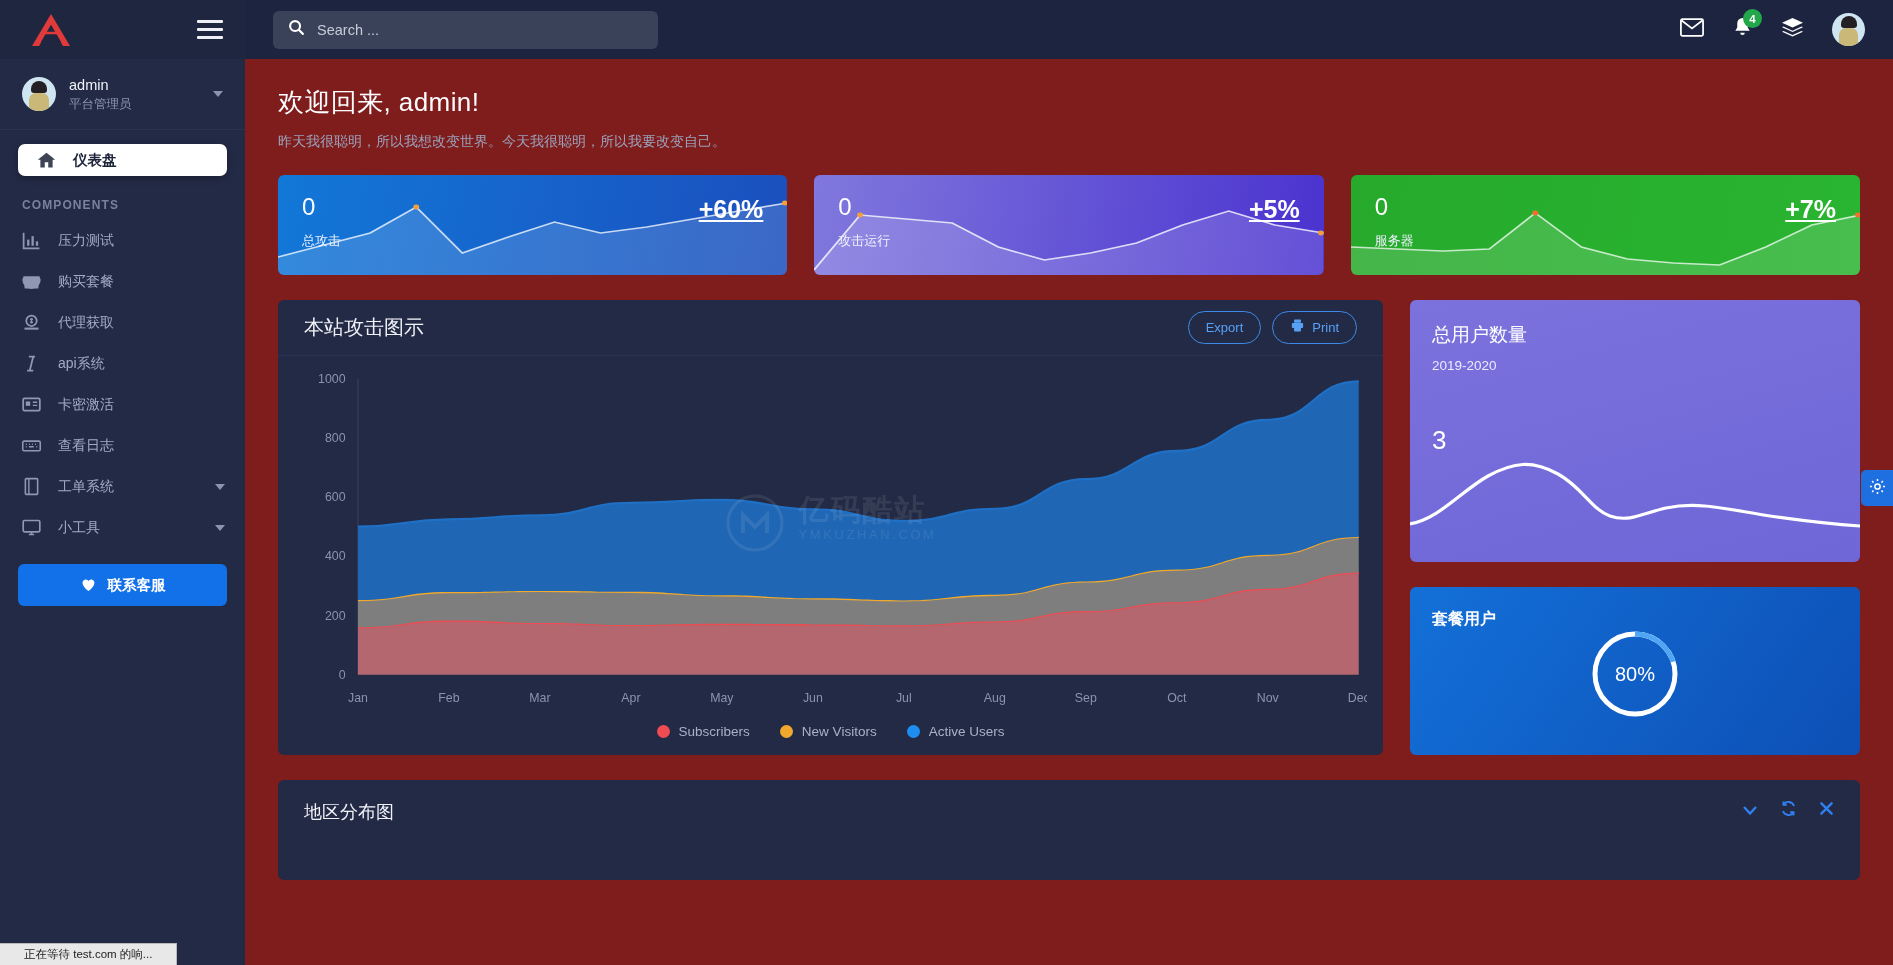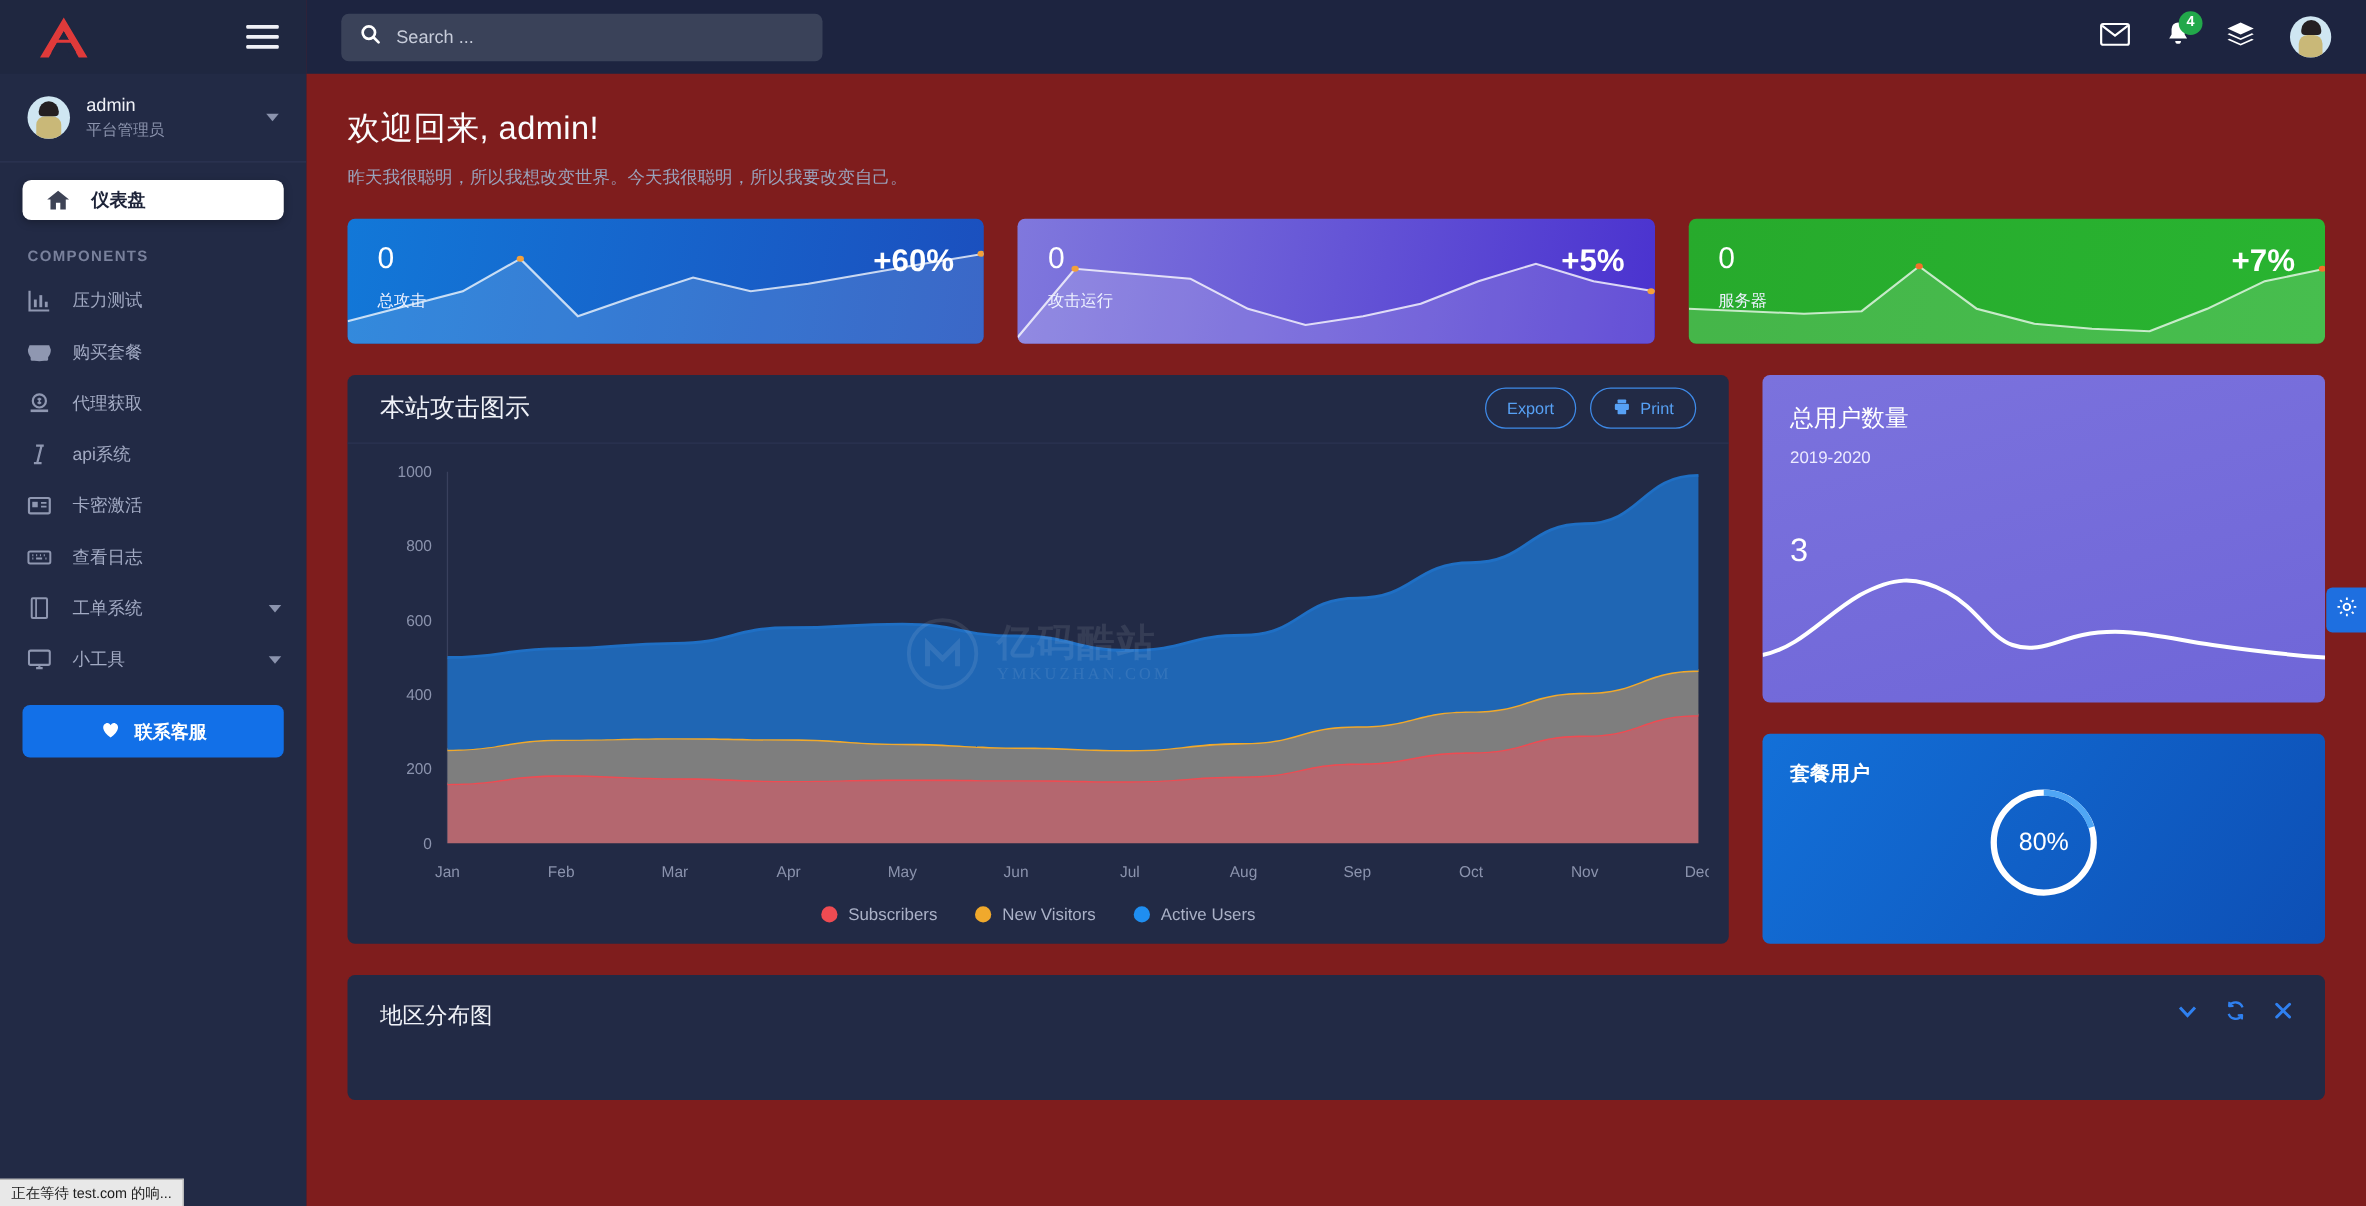--- a/index.html
+++ b/index.html
@@ -132,21 +132,21 @@
   .stat-card.purple { background: linear-gradient(100deg,#8078dd 0%,#4a32cf 100%); }
   .stat-card.green  { background: linear-gradient(100deg,#27aa2c 0%,#29b431 100%); }
   .stat-spark { position: absolute; inset: 0; width: 100%; height: 100%; }
   .stat-num {
     position: absolute; left: 24px; top: 18px; font-size: 24px; color: #fff; font-weight: 400;
   }
   .stat-lbl {
     position: absolute; left: 24px; top: 57px; font-size: 13px; color: #eef2ff;
   }
   .stat-pct {
-    position: absolute; right: 24px; top: 20px; font-size: 25px; color: #fff; font-weight: 700;
+    position: absolute; right: 24px; top: 20px; font-size: 25px; color: #fff; font-weight: 700; text-decoration: underline;
   }
 
   .grid-row { display: flex; gap: 27px; margin-top: 25px; align-items: flex-start; }
   .chart-panel {
     flex: 1; background: #222a45; border-radius: 6px; height: 455px;
     display: flex; flex-direction: column;
   }
   .panel-head {
     height: 62px; display: flex; align-items: center; padding: 0 26px;
     border-bottom: 1px solid #2b3352;
@@ -154,21 +154,21 @@
   .panel-title { font-size: 20px; color: #f0f2f8; font-weight: 400; }
   .panel-actions { margin-left: auto; display: flex; gap: 11px; }
   .ghost-btn {
     height: 33px; padding: 0 17px; border: 1px solid #3e8ae8; border-radius: 17px;
     background: transparent; color: #57a1f5; font-size: 13px; cursor: pointer;
     display: flex; align-items: center; gap: 7px; font-family: inherit;
   }
   .chart-body { flex: 1; position: relative; padding: 14px 16px 6px 16px; }
   .watermark {
     position: absolute; left: 50%; top: 46%; transform: translate(-50%,-50%);
-    display: flex; align-items: center; gap: 14px; opacity: .085; pointer-events: none; font-family: Liberation Serif, serif;
+    display: flex; gap: 14px; opacity: .085; pointer-events: none;
   }
   .wm-txt { display: flex; flex-direction: column; color: #fff; line-height: 1.15; }
   .wm-cn { font-size: 30px; font-weight: 700; letter-spacing: 2px; }
   .wm-en { font-size: 13px; letter-spacing: 2.6px; }
   .legend {
     display: flex; justify-content: center; gap: 30px; padding: 4px 0 16px 0;
   }
   .legend-item { display: flex; align-items: center; gap: 9px; font-size: 13.5px; color: #aab1c7; cursor: pointer; }
   .dot { width: 13px; height: 13px; border-radius: 50%; display: block; }
 
@@ -206,21 +206,21 @@
   .gear-tab {
     position: absolute; right: 0; top: 470px; width: 32px; height: 36px;
     background: #1e6fe0; border-radius: 5px 0 0 5px;
     display: flex; align-items: center; justify-content: center; cursor: pointer;
     z-index: 20;
   }
 
   .statusbar {
     position: absolute; left: 0; bottom: 0; height: 22px; max-width: 200px;
     background: #e8e8e8; color: #1c1c1c; font-size: 11.5px;
-    display: flex; align-items: center; padding: 0 9px;
+    display: flex; align-items: center; padding: 0 24px;
     border-top: 1px solid #b9b9b9; border-right: 1px solid #b9b9b9;
     white-space: nowrap; overflow: hidden; z-index: 40;
   }
 </style>
 </head>
 <body>
 
 <div class="app">
 
   <aside class="sidebar">

